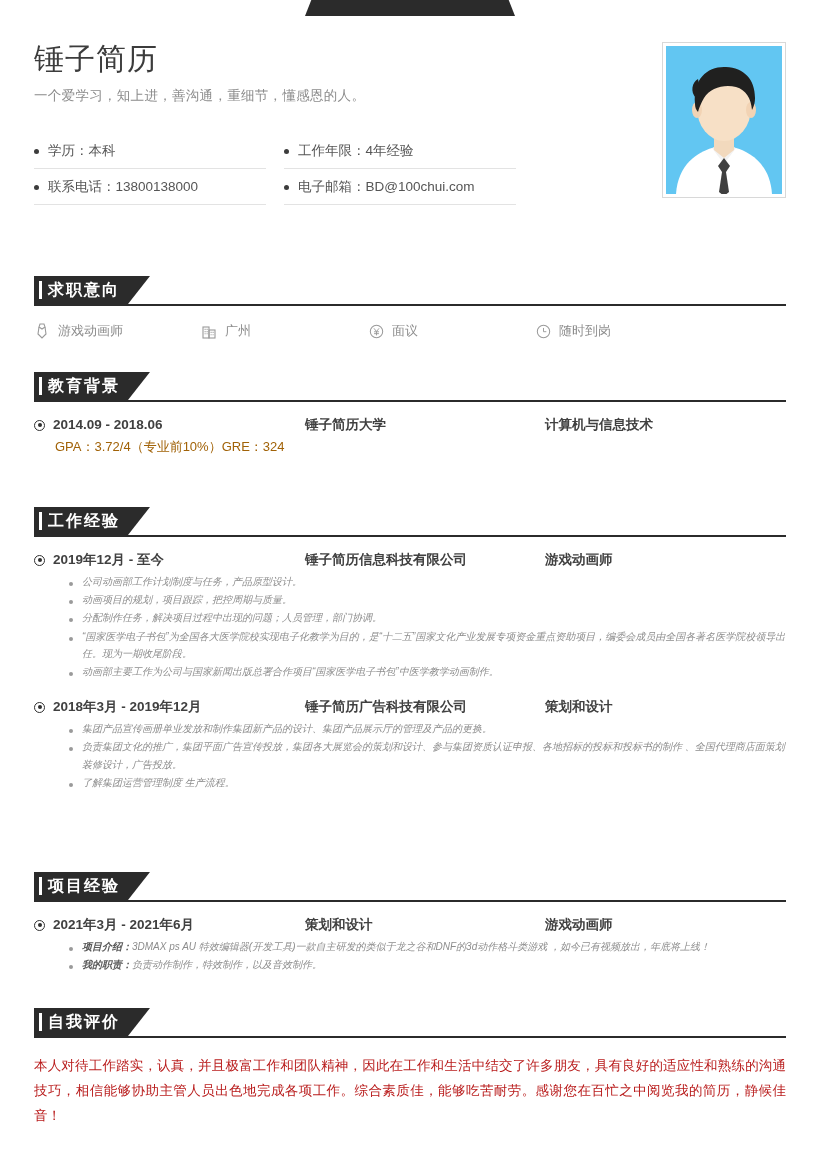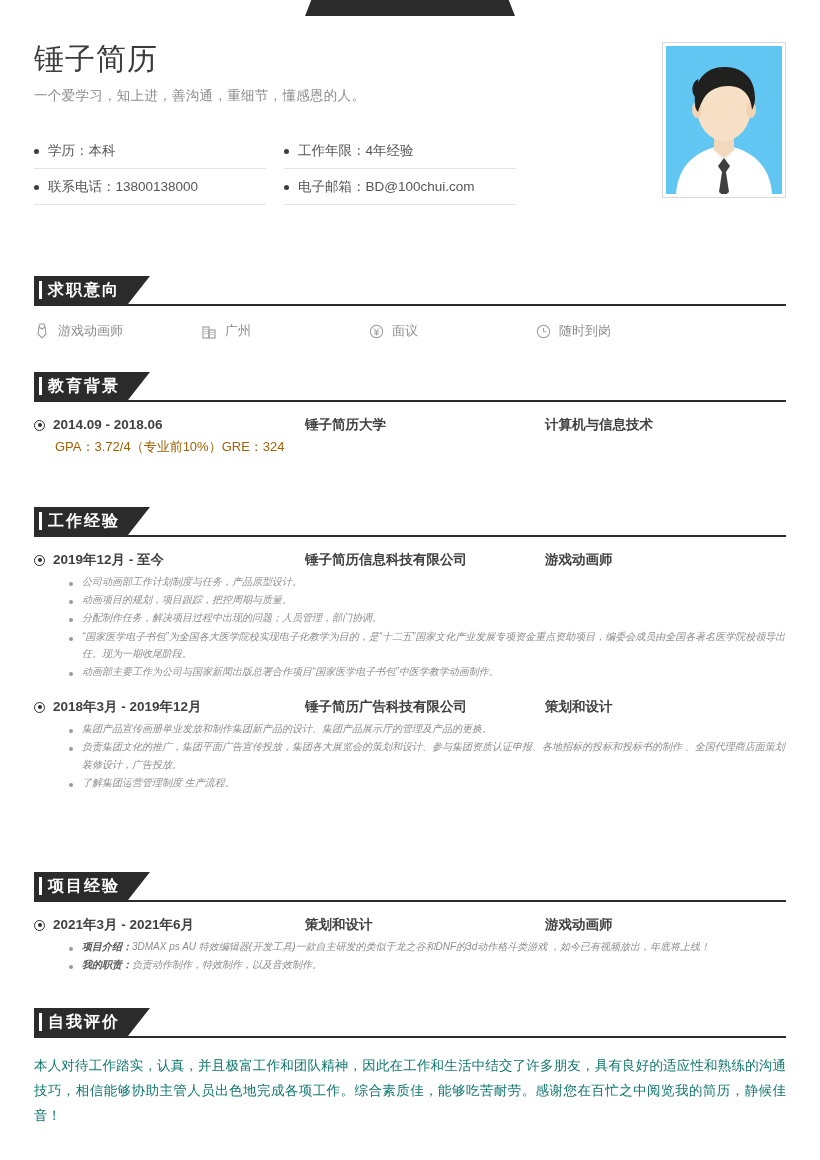--- a/index.html
+++ b/index.html
@@ -241,21 +241,21 @@
     background: #9a9a9a;
   }
   ul.bullets li b {
     color: #5a5a5a;
     font-weight: bold;
   }
 
   .summary {
     margin-top: 16px;
     font-size: 13.5px;
-    color: #0f766e;
+    color: #b91c1c;
     line-height: 1.85;
     text-align: justify;
   }
 </style>
 </head>
 <body>
 
 <div class="page">
 
   <div class="top-tab"></div>

